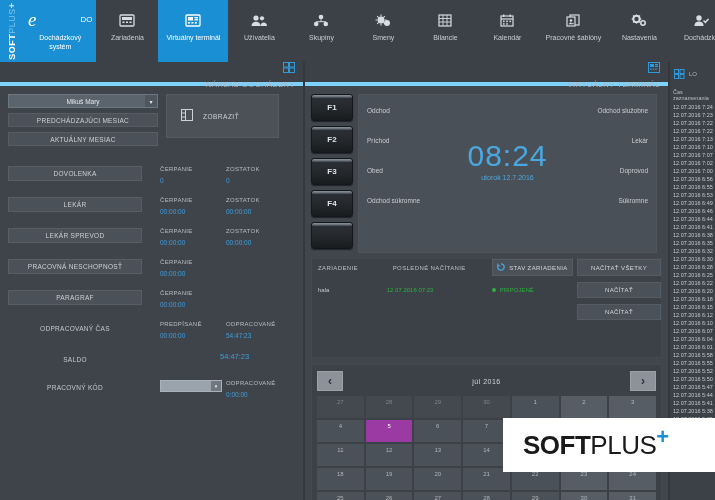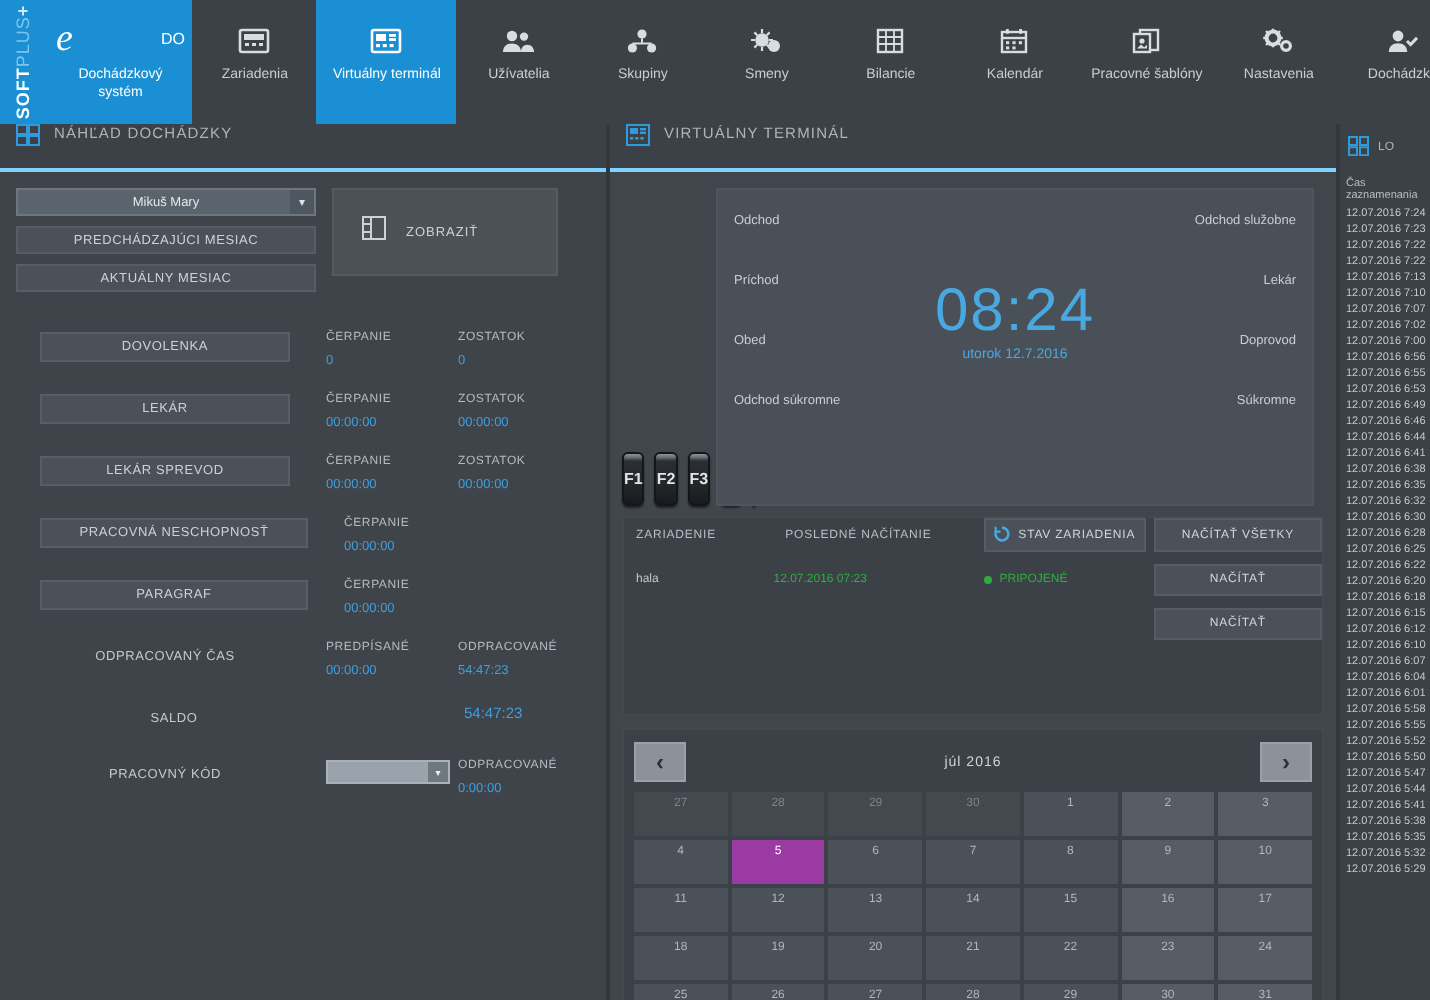--- a/index.html
+++ b/index.html
@@ -45,22 +45,22 @@
 
   
   .bodyrow { display: flex; height: 438px; }
 
   
   .leftpanel {
     width: 305px; background: #3f444a; border-right: 2px solid #34383d;
     position: relative; overflow: hidden;
   }
   .panel-head {
-    height: 24px; display: flex; align-items: flex-start; gap: 7px;
-    padding: 0 8px; background: #3c4147; border-bottom: 2px solid #7dd3fc;
+    height: 24px; display: flex; align-items: flex-end; gap: 7px;
+    padding: 0 8px; background: #3c4147; border-bottom: 4px solid #7dd3fc; flex-direction: column;
   }
   .panel-head .ph-icon { color: #2f9bdc; display: flex; }
   .panel-head .ph-title { color: #aeb4ba; font-size: 7.5px; letter-spacing: .6px; }
 
   .lp-top { display: flex; padding: 8px 8px 0 8px; gap: 8px; }
   .lp-col-a { width: 150px; }
   .select-box {
     height: 14px; background: #5b646d; border: 1px solid #6d777f;
     display: flex; align-items: center; justify-content: center;
     position: relative; color: #e3e7ea; font-size: 6.5px; cursor: pointer;
@@ -74,21 +74,21 @@
     margin-top: 5px; height: 14px; background: #4b5158; border: 1px solid #565d64;
     color: #cdd2d7; font-size: 6.5px; letter-spacing: .3px;
     display: flex; align-items: center; justify-content: center; cursor: pointer;
   }
   .btn-show {
     width: 113px; height: 44px; background: #4b5157; border: 1px solid #555b61;
     display: flex; align-items: center; gap: 10px; padding-left: 14px; cursor: pointer;
   }
   .btn-show .bs-label { color: #cdd2d7; font-size: 6.5px; letter-spacing: .5px; }
 
-  .stats { padding: 20px 8px 0 8px; margin-left: 12px; }
+  .stats { padding: 20px 8px 0 8px; }
   .stat-row { display: flex; align-items: flex-start; margin-bottom: 13px; }
   .stat-btn {
     width: 134px; height: 15px; background: #4b5158; border: 1px solid #575e65;
     color: #ccd1d6; font-size: 6.5px; letter-spacing: .3px;
     display: flex; align-items: center; justify-content: center; cursor: pointer;
   }
   .stat-plain {
     width: 134px; color: #c3c9cf; font-size: 6.5px; letter-spacing: .3px;
     display: flex; align-items: center; justify-content: center; height: 15px;
   }
@@ -103,21 +103,21 @@
   }
   .code-select .caret2 {
     position: absolute; right: 0; top: 0; bottom: 0; width: 10px;
     background: #6f787f; display: flex; align-items: center; justify-content: center;
     font-size: 5px; color: #eef1f3;
   }
 
   
   .centerpanel { width: 363px; background: #41464d; position: relative; }
   .term-body { display: flex; padding: 8px 6px 0 6px; height: 167px; }
-  .fkeys { display: flex; flex-direction: row; gap: 5px; width: 42px; align-items: flex-end; }
+  .fkeys { display: flex; flex-direction: column; gap: 5px; width: 42px; }
   .fkey {
     height: 27px; border-radius: 3px;
     background: linear-gradient(to bottom, #8c949b 0%, #6d757c 6%, #2b2f33 14%, #23272a 60%, #181b1e 100%);
     border: 1px solid #13161a;
     color: #dfe4e8; font-size: 8px; font-weight: bold;
     display: flex; align-items: center; justify-content: center;
     box-shadow: 0 1px 1px rgba(0,0,0,.5); cursor: pointer;
   }
   .fkey.blank { color: transparent; }
   .term-screen {
@@ -667,13 +667,18 @@
           <div class="rp-item">12.07.2016 5:44</div>
           <div class="rp-item">12.07.2016 5:41</div>
           <div class="rp-item">12.07.2016 5:38</div>
           <div class="rp-item">12.07.2016 5:35</div>
           <div class="rp-item">12.07.2016 5:32</div>
           <div class="rp-item">12.07.2016 5:29</div>
         </div>
     </div>
   </div>
 
+  <div class="watermark">
+    <div class="wm-text">
+      <span class="b">SOFT</span><span class="n">PLUS</span><span class="wm-plus">+</span>
+    </div>
+  </div>
 </div>
 
 </body></html>

